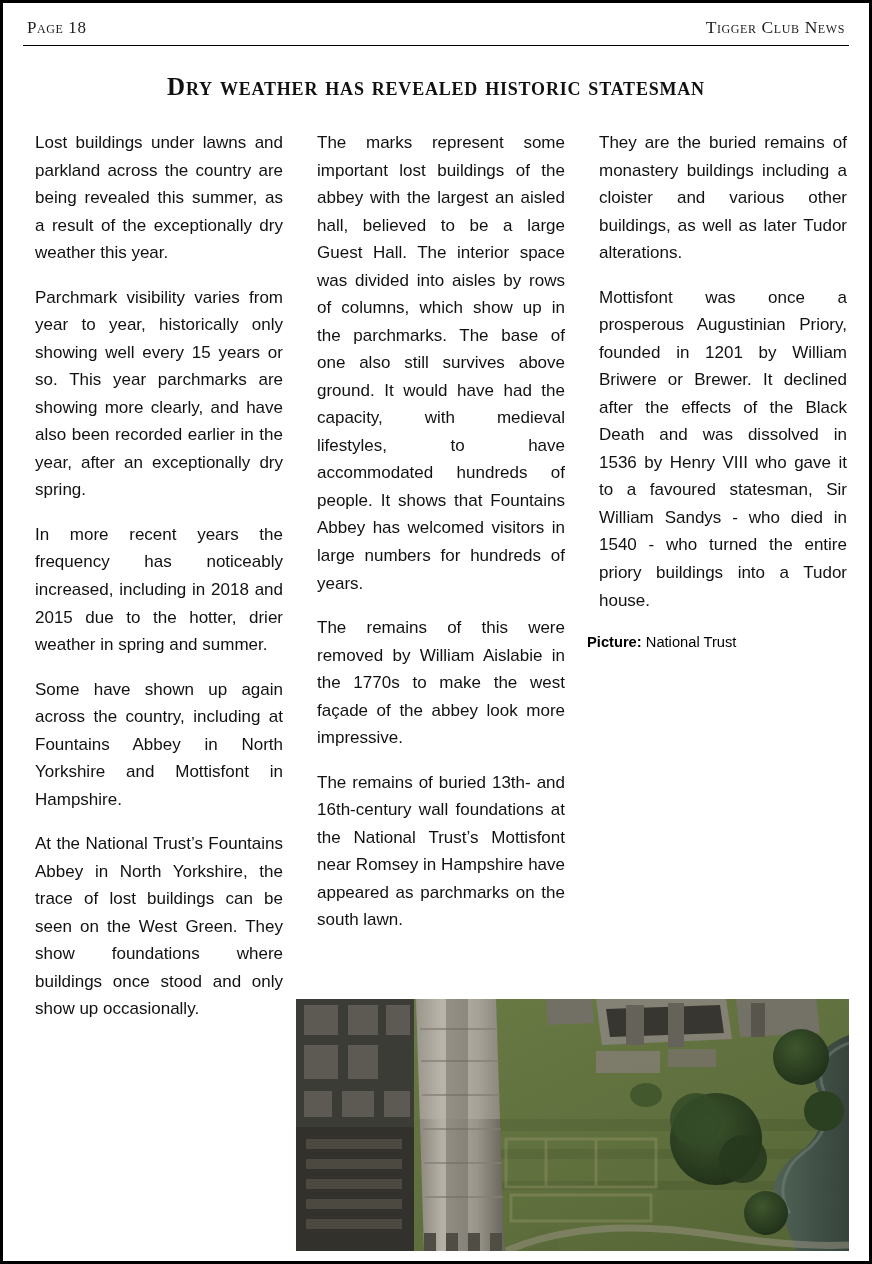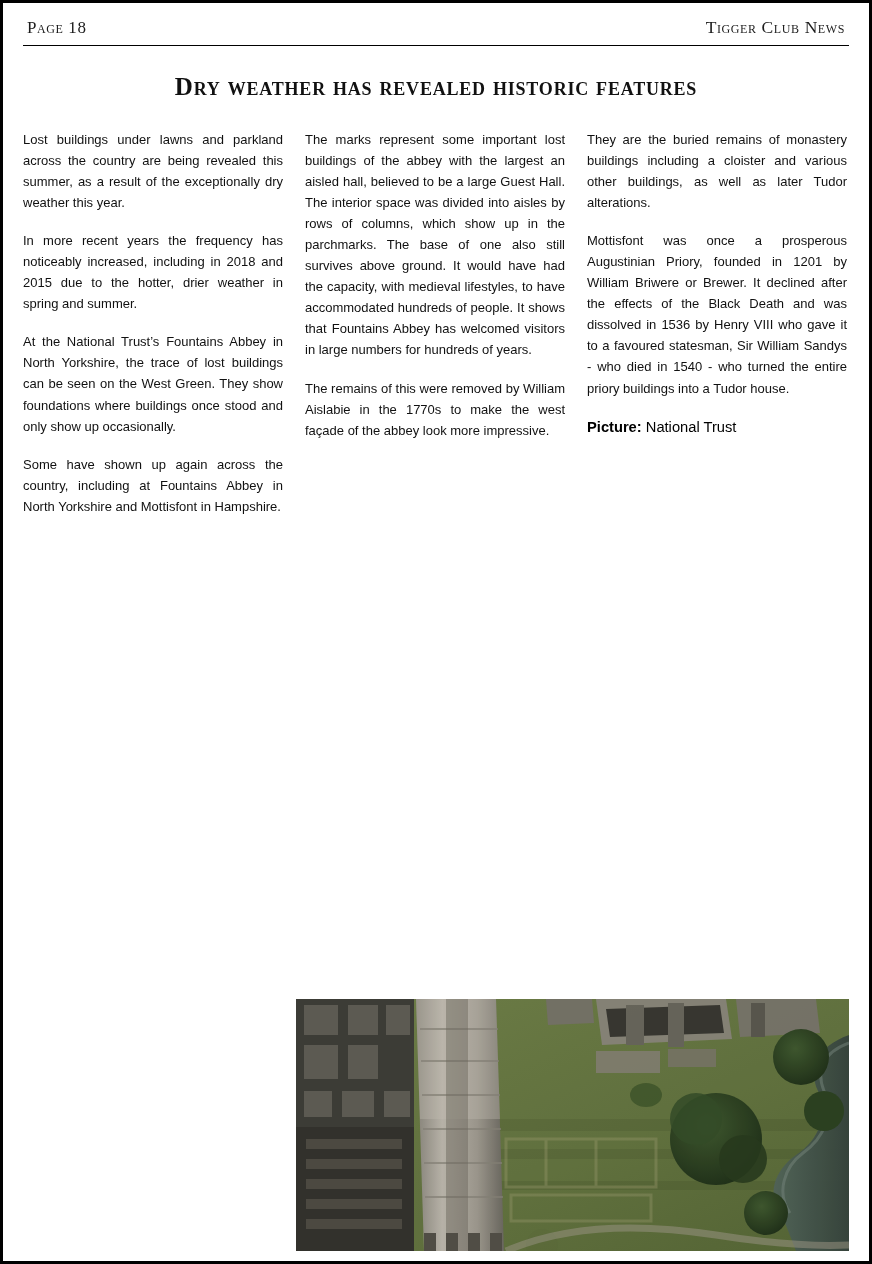--- a/index.html
+++ b/index.html
@@ -74,22 +74,22 @@
     display: flex;
     flex: 1 1 auto;
     gap: 22px;
     position: relative;
   }
   .col {
     width: 260px;
     position: relative;
   }
   .col p {
-    margin: 0 0 17px 0;
-    font-size: 13px;
+    margin: 0 0 17px 12px;
+    font-size: 17px;
     line-height: 1.62;
     text-align: justify;
     text-justify: inter-word;
     color: #111111;
   }
   .col p:last-child { margin-bottom: 0; }
 
   .caption {
     font-size: 14.7px;
     line-height: 1.5;
@@ -113,34 +113,36 @@
 <body>
 
 <div class="page">
   <div class="page-inner">
 
     <div class="masthead">
       <div class="page-num">Page 18</div>
       <div class="publication">Tigger Club News</div>
     </div>
 
-    <h1 class="headline">Dry weather has revealed historic features</h1>
+    <h1 class="headline">Dry weather has revealed historic statesman</h1>
 
     <div class="columns">
 
       <div class="col">
         <p>Lost buildings under lawns and parkland across the country are being revealed this summer, as a result of the exceptionally dry weather this year.</p>
+        <p>Parchmark visibility varies from year to year, historically only showing well every 15 years or so. This year parchmarks are showing more clearly, and have also been recorded earlier in the year, after an exceptionally dry spring.</p>
         <p>In more recent years the frequency has noticeably increased, including in 2018 and 2015 due to the hotter, drier weather in spring and summer.</p>
+        <p>Some have shown up again across the country, including at Fountains Abbey in North Yorkshire and Mottisfont in Hampshire.</p>
         <p>At the National Trust’s Fountains Abbey in North Yorkshire, the trace of lost buildings can be seen on the West Green. They show foundations where buildings once stood and only show up occasionally.</p>
-        <p>Some have shown up again across the country, including at Fountains Abbey in North Yorkshire and Mottisfont in Hampshire.</p>
       </div>
 
       <div class="col">
         <p>The marks represent some important lost buildings of the abbey with the largest an aisled hall, believed to be a large Guest Hall. The interior space was divided into aisles by rows of columns, which show up in the parchmarks. The base of one also still survives above ground. It would have had the capacity, with medieval lifestyles, to have accommodated hundreds of people. It shows that Fountains Abbey has welcomed visitors in large numbers for hundreds of years.</p>
         <p>The remains of this were removed by William Aislabie in the 1770s to make the west façade of the abbey look more impressive.</p>
+        <p>The remains of buried 13th- and 16th-century wall foundations at the National Trust’s Mottisfont near Romsey in Hampshire have appeared as parchmarks on the south lawn.</p>
       </div>
 
       <div class="col">
         <p>They are the buried remains of monastery buildings including a cloister and various other buildings, as well as later Tudor alterations.</p>
         <p>Mottisfont was once a prosperous Augustinian Priory, founded in 1201 by William Briwere or Brewer. It declined after the effects of the Black Death and was dissolved in 1536 by Henry VIII who gave it to a favoured statesman, Sir William Sandys - who died in 1540 - who turned the entire priory buildings into a Tudor house.</p>
         <div class="caption"><b>Picture:</b><span> National Trust</span></div>
       </div>
 
       <div class="photo">
         <svg width="553" height="252" viewBox="0 0 553 252" xmlns="http://www.w3.org/2000/svg">

